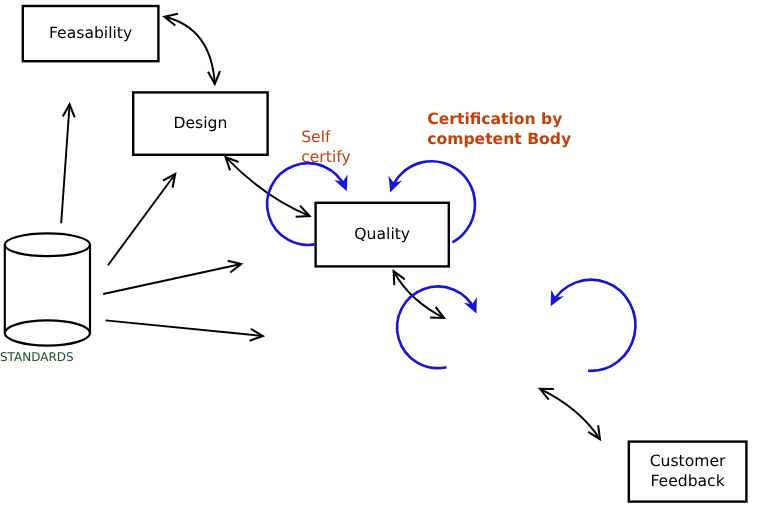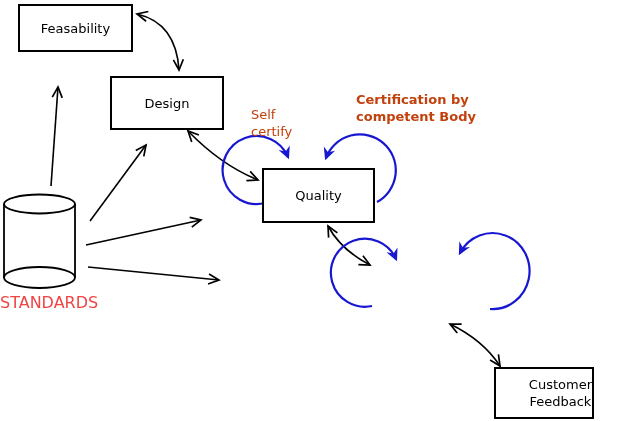--- a/index.html
+++ b/index.html
@@ -36,28 +36,28 @@
     position: absolute;
     color: #c2410c;
     font-size: 13px;
     line-height: 17px;
     white-space: pre-line;
   }
   .datastore-label {
     position: absolute;
     left: 0px; top: 293px;
     width: 80px;
-    font-size: 16px;
-    color: #ef4444;
+    font-size: 10px;
+    color: #14532d;
   }
   #node-feasability { left: 18px;  top: 4px;   width: 115px; height: 48px; }
   #node-design      { left: 110px; top: 76px;  width: 114px; height: 54px; }
   #node-approval    { left: 262px; top: 168px; width: 113px; height: 55px; }
   #node-production  { left: 374px; top: 268px; width: 114px; height: 53px; }
-  #node-feedback    { left: 494px; top: 367px; width: 100px; height: 52px; justify-content: flex-end; }
+  #node-feedback    { left: 523px; top: 367px; width: 100px; height: 52px; }
   #label-self-certify  { left: 251px; top: 106px; }
   #label-certification { left: 356px; top: 91px; font-weight: bold; }
   #label-surveillance  { left: 526px; top: 221px; }
   #label-quality       { left: 270px; top: 297px; }
 </style>
 </head>
 <body>
 
 <div id="stage">
 

